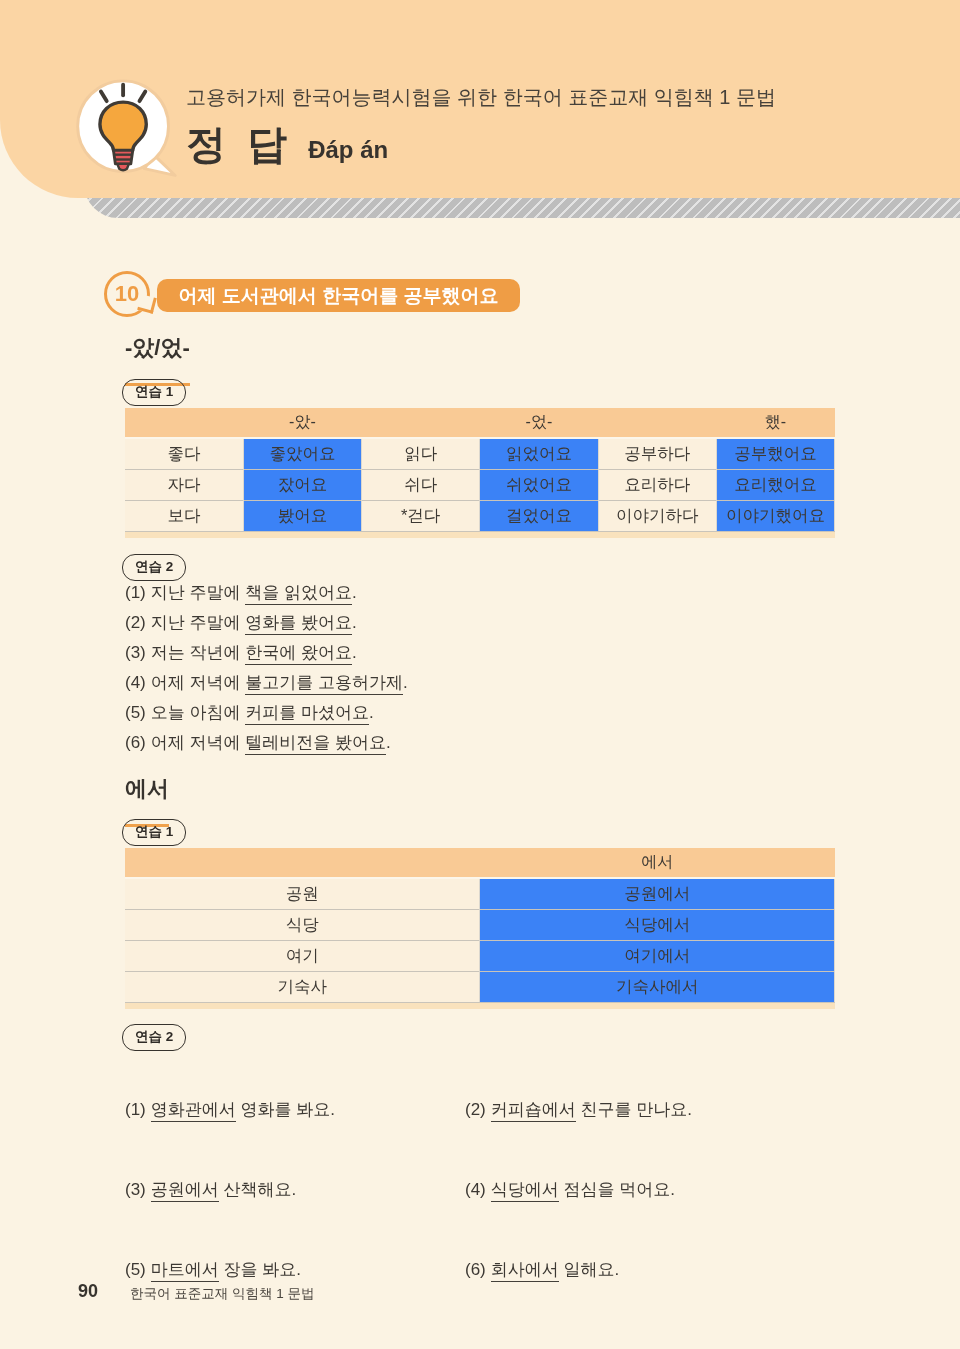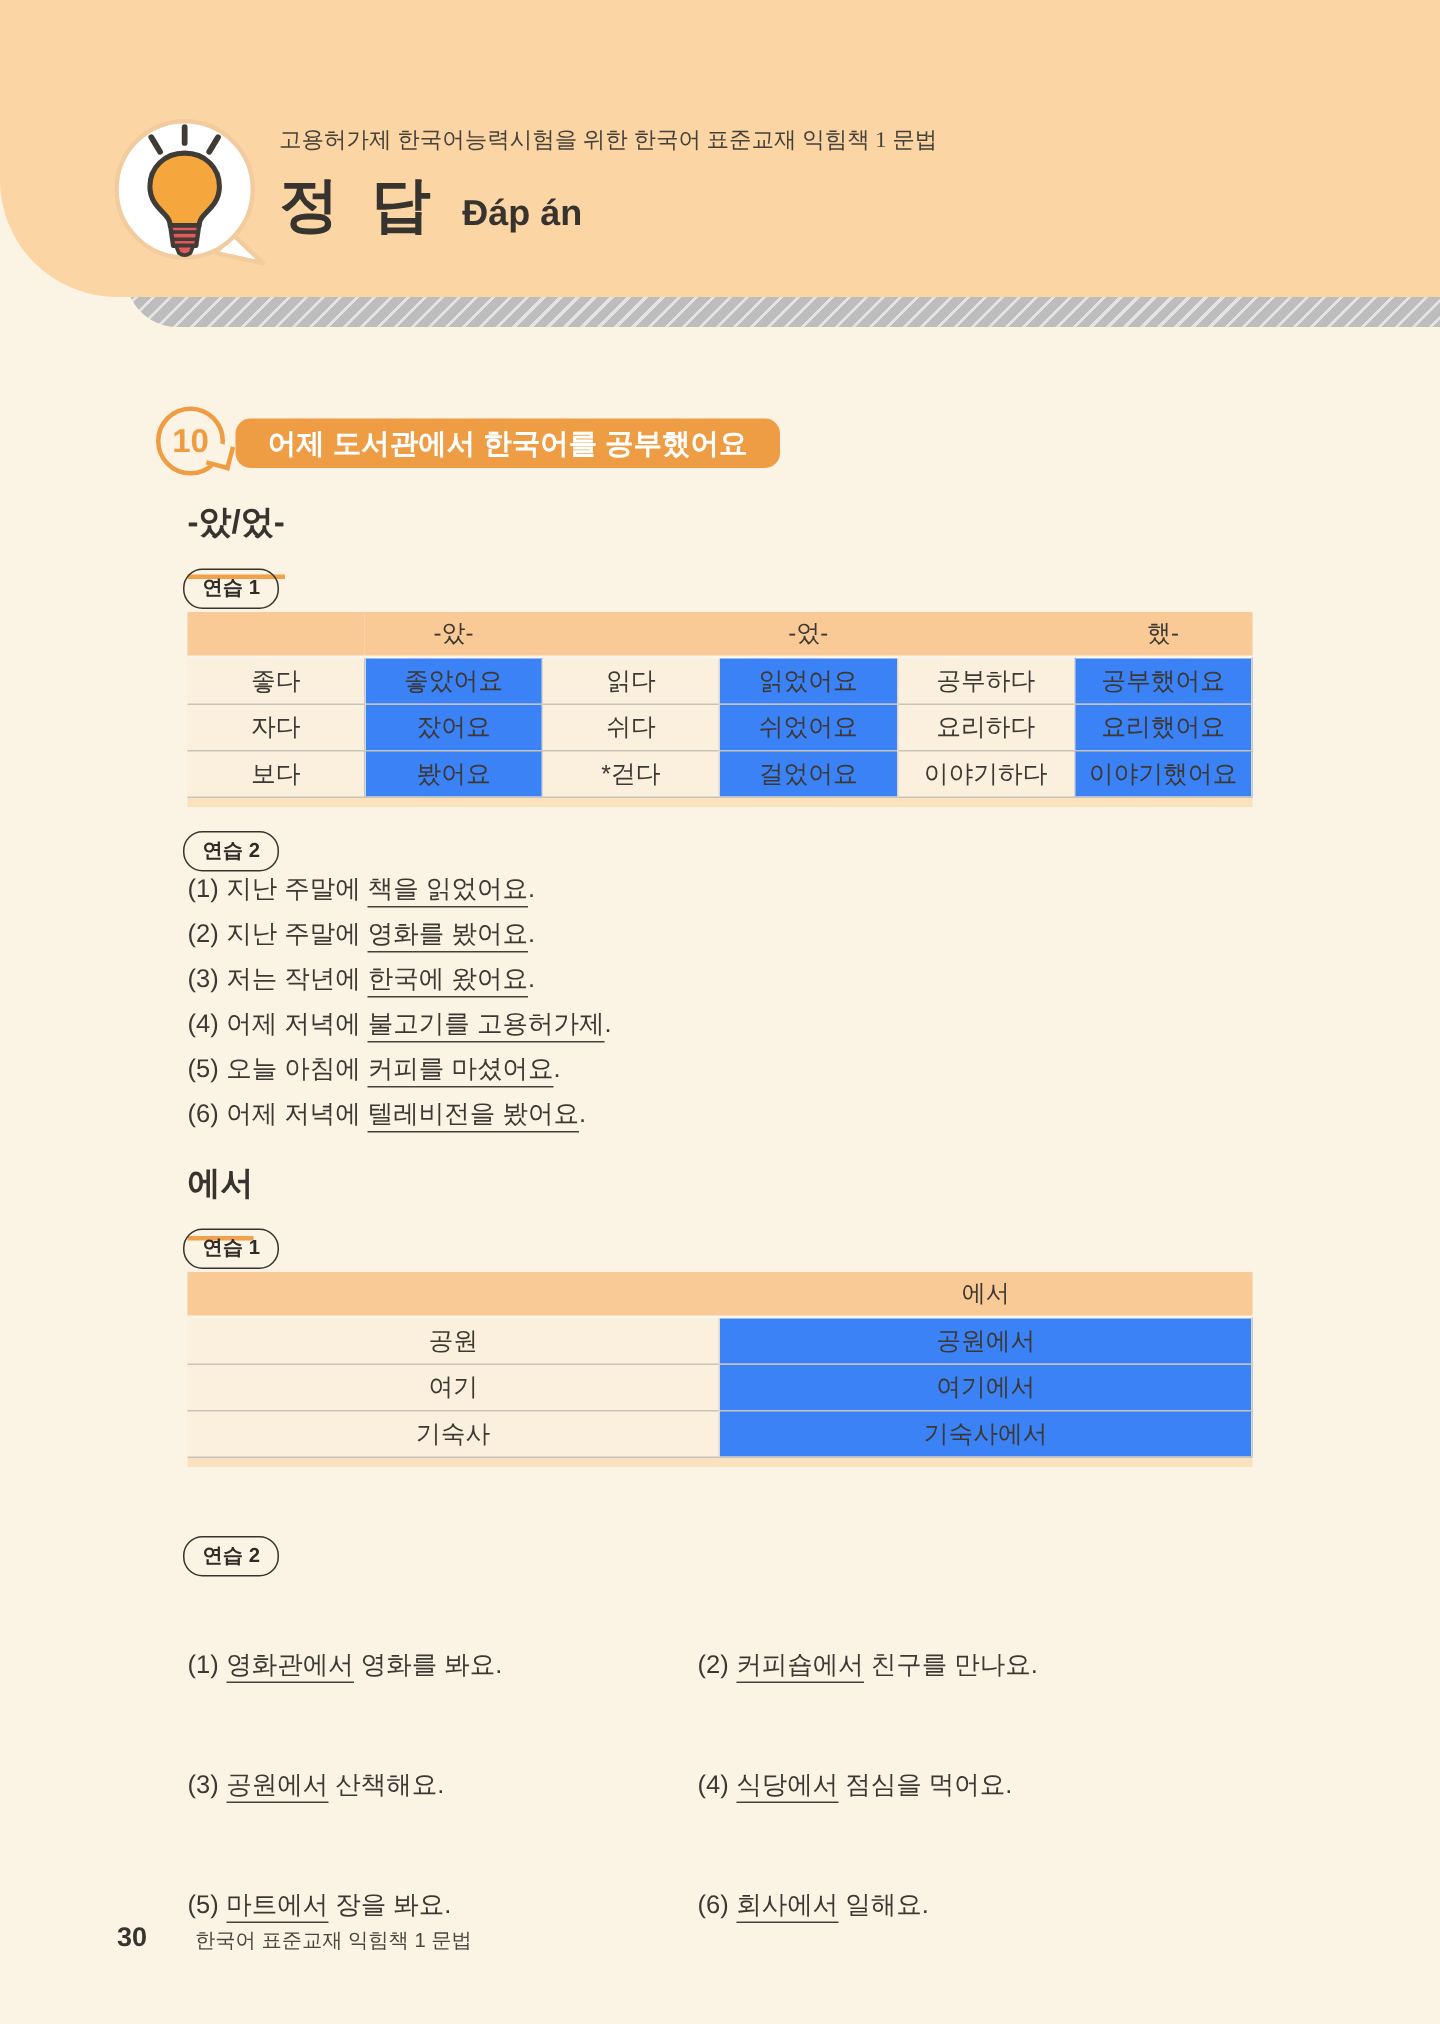--- a/index.html
+++ b/index.html
@@ -20,21 +20,21 @@
     z-index:2;
   }
   .stripes {
     position:absolute; top:184px; left:84px; right:0; height:34px;
     background:repeating-linear-gradient(135deg,#BDBDBD 0 6px,#E3E3E3 6px 8px);
     border-bottom-left-radius:34px;
     z-index:1;
   }
   .bulb-wrap { position:absolute; left:72px; top:76px; width:108px; height:112px; z-index:3; }
   .hdr-text { position:absolute; left:186px; top:84px; z-index:3; }
-  .series { font-size:15px; color:#46413A; letter-spacing:0;font-family:Liberation Serif, serif; }
+  .series { font-size:20px; color:#46413A; letter-spacing:0; }
   .title-row { display:flex; align-items:baseline; margin-top:6px; }
   .big-title { font-size:40px; font-weight:bold; letter-spacing:5px; color:#37332E; }
   .sub-title { font-size:24px; font-weight:bold; margin-left:16px; color:#37332E; }
 
   
   .lesson-bar {
     position:absolute; left:157px; top:279px; width:363px; height:33px;
     background:#EF9D45; border-radius:10px;
     color:#FFFFFF; font-size:19px; font-weight:bold;
     display:flex; align-items:center; justify-content:center;
@@ -197,20 +197,24 @@
     <tbody>
         <tr>
       <th style="width:50%;"></th>
       <th>에서</th>
     </tr>
     <tr class="datarow">
       <td class="verb">공원</td>
       <td class="ans">공원에서</td>
     </tr>
     <tr class="datarow">
+      <td class="verb">식당</td>
+      <td class="ans">식당에서</td>
+    </tr>
+    <tr class="datarow">
       <td class="verb">여기</td>
       <td class="ans">여기에서</td>
     </tr>
     <tr class="datarow">
       <td class="verb">기숙사</td>
       <td class="ans">기숙사에서</td>
     </tr>
   </tbody>
     </table>
   <div class="strip"></div>
@@ -220,14 +224,14 @@
 
 <div class="alist2" style="top:1052px;">
   <div class="aline"><span class="num">(1)</span><span class="u">영화관에서</span><span> 영화를 봐요.</span></div>
   <div class="aline"><span class="num">(2)</span><span class="u">커피숍에서</span><span> 친구를 만나요.</span></div>
   <div class="aline"><span class="num">(3)</span><span class="u">공원에서</span><span> 산책해요.</span></div>
   <div class="aline"><span class="num">(4)</span><span class="u">식당에서</span><span> 점심을 먹어요.</span></div>
   <div class="aline"><span class="num">(5)</span><span class="u">마트에서</span><span> 장을 봐요.</span></div>
   <div class="aline"><span class="num">(6)</span><span class="u">회사에서</span><span> 일해요.</span></div>
 </div>
 
-<div class="pg-num">30</div>
+<div class="pg-num">90</div>
 <div class="pg-title">한국어 표준교재 익힘책 1  문법</div>
 
 </body></html>

